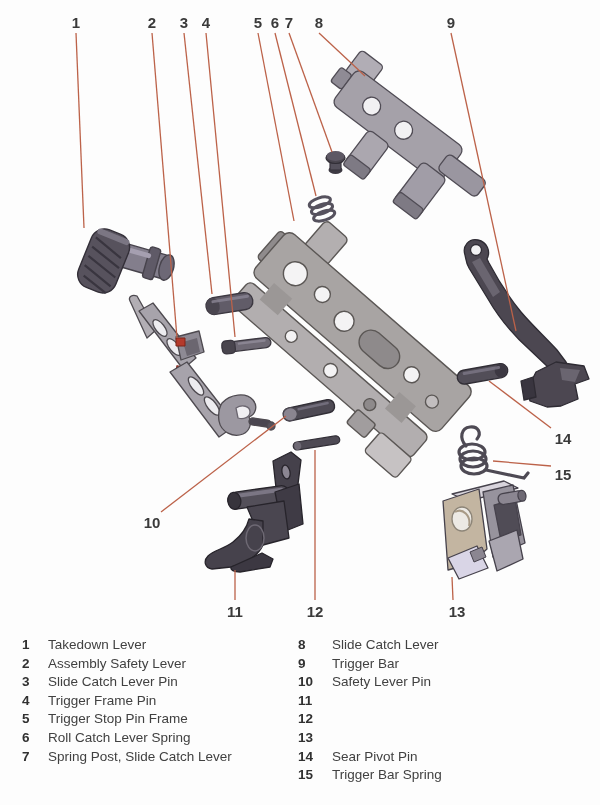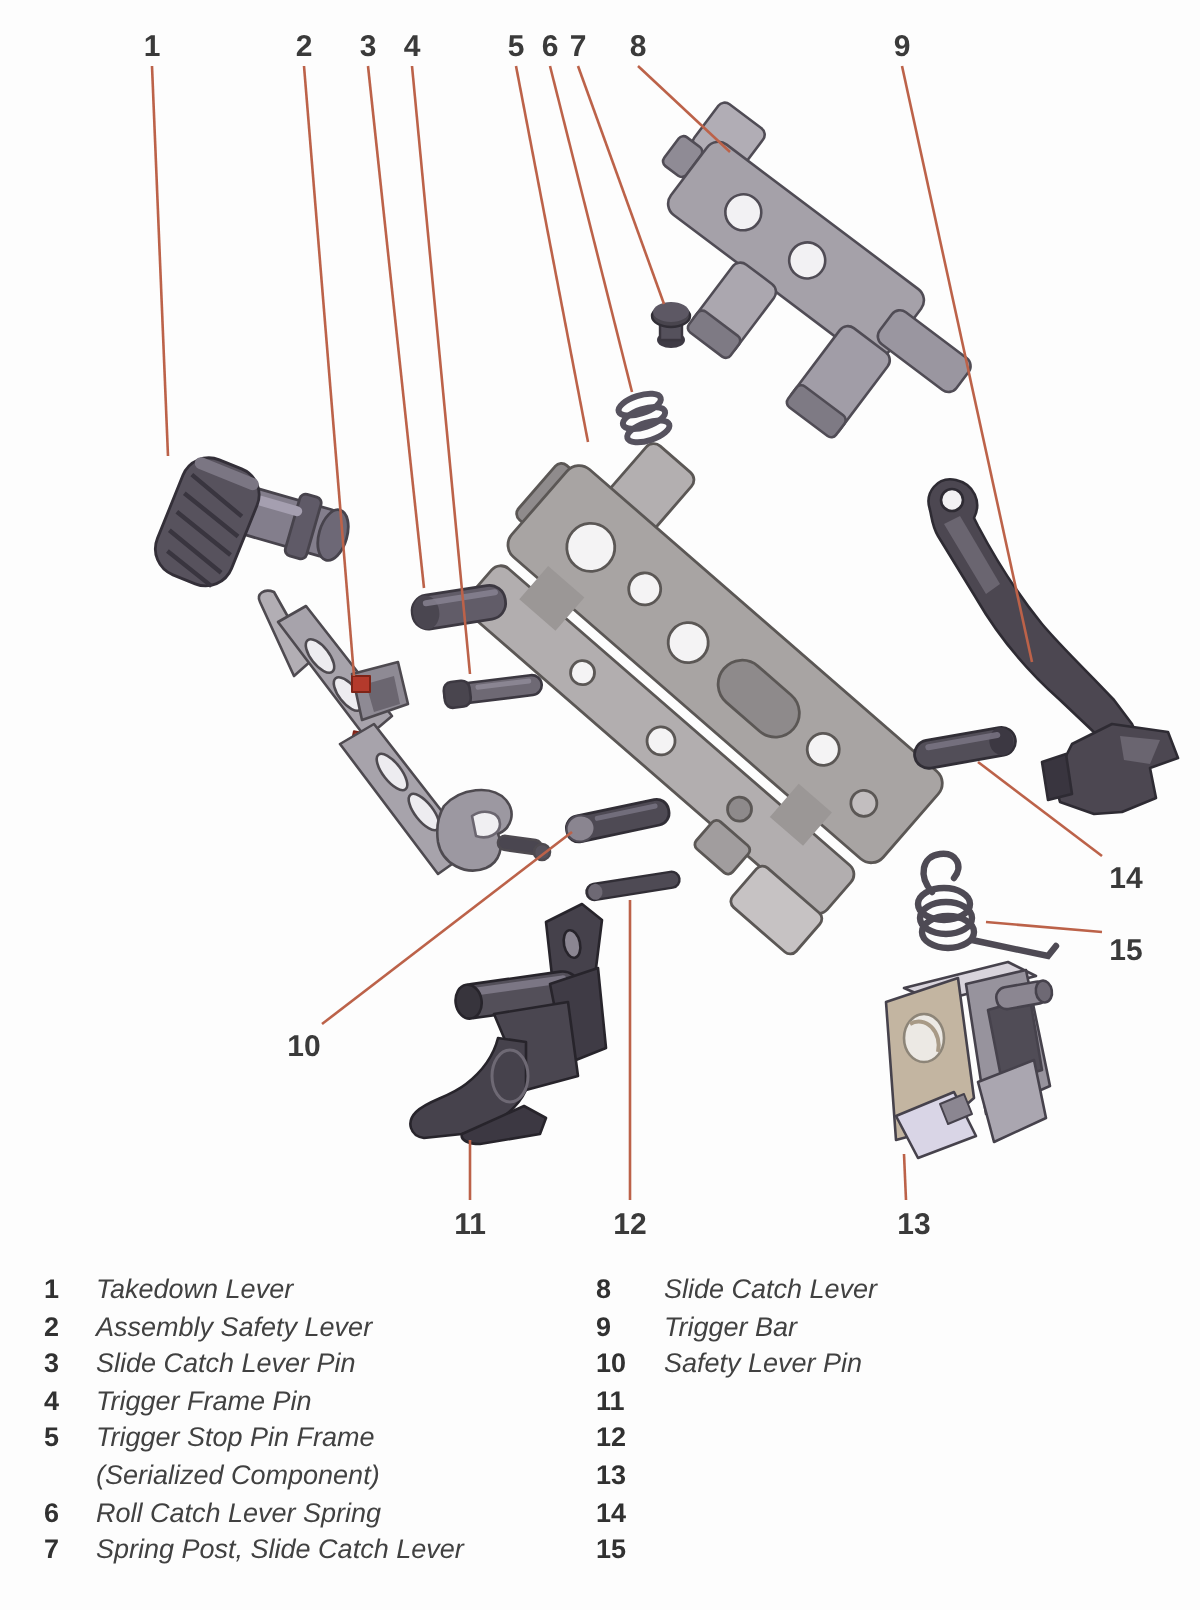--- a/index.html
+++ b/index.html
@@ -15,21 +15,21 @@
   }
   .legend{
     position:absolute;left:0;top:636px;width:600px;
     display:flex;align-items:flex-start;
   }
   .legend .col{width:276px;margin-left:22px;}
   .legend .col.right{width:280px;margin-left:0;}
   .legend .row{display:flex;line-height:18.6px;font-size:13.5px;color:#414141;}
   .legend .num{flex:0 0 26px;font-weight:bold;color:#313131;}
   .legend .col.right .num{flex:0 0 34px;}
-  .legend .name{flex:1;font-style:italic;}
+  .legend .name{flex:1;}
 </style>
 </head>
 <body>
 
 <div class="page">
 
   <svg id="diagram" width="600" height="632" viewBox="0 0 600 632" xmlns="http://www.w3.org/2000/svg">
 
     <g transform="rotate(41 350 345)" stroke="#5b5755" stroke-width="1.4" stroke-linejoin="round">
       <rect x="250" y="266" width="30" height="38" rx="5" fill="#b3afb0"></rect>
@@ -244,21 +244,20 @@
         <div class="row">
           <span class="num">4</span>
           <span class="name">
             <div>Trigger Frame Pin</div>
           </span>
         </div>
         <div class="row">
           <span class="num">5</span>
           <span class="name">
             <div>Trigger Stop Pin Frame</div>
-            <div>(Serialized Component)</div>
           </span>
         </div>
         <div class="row">
           <span class="num">6</span>
           <span class="name">
             <div>Roll Catch Lever Spring</div>
           </span>
         </div>
         <div class="row">
           <span class="num">7</span>
@@ -290,20 +289,26 @@
           <span class="num">11</span>
         </div>
         <div class="row">
           <span class="num">12</span>
         </div>
         <div class="row">
           <span class="num">13</span>
         </div>
         <div class="row">
           <span class="num">14</span>
+          <span class="name">
+            <div>Sear Pivot Pin</div>
+          </span>
         </div>
         <div class="row">
           <span class="num">15</span>
+          <span class="name">
+            <div>Trigger Bar Spring</div>
+          </span>
         </div>
       </div>
   </div>
 
 </div>
 
 </body></html>

